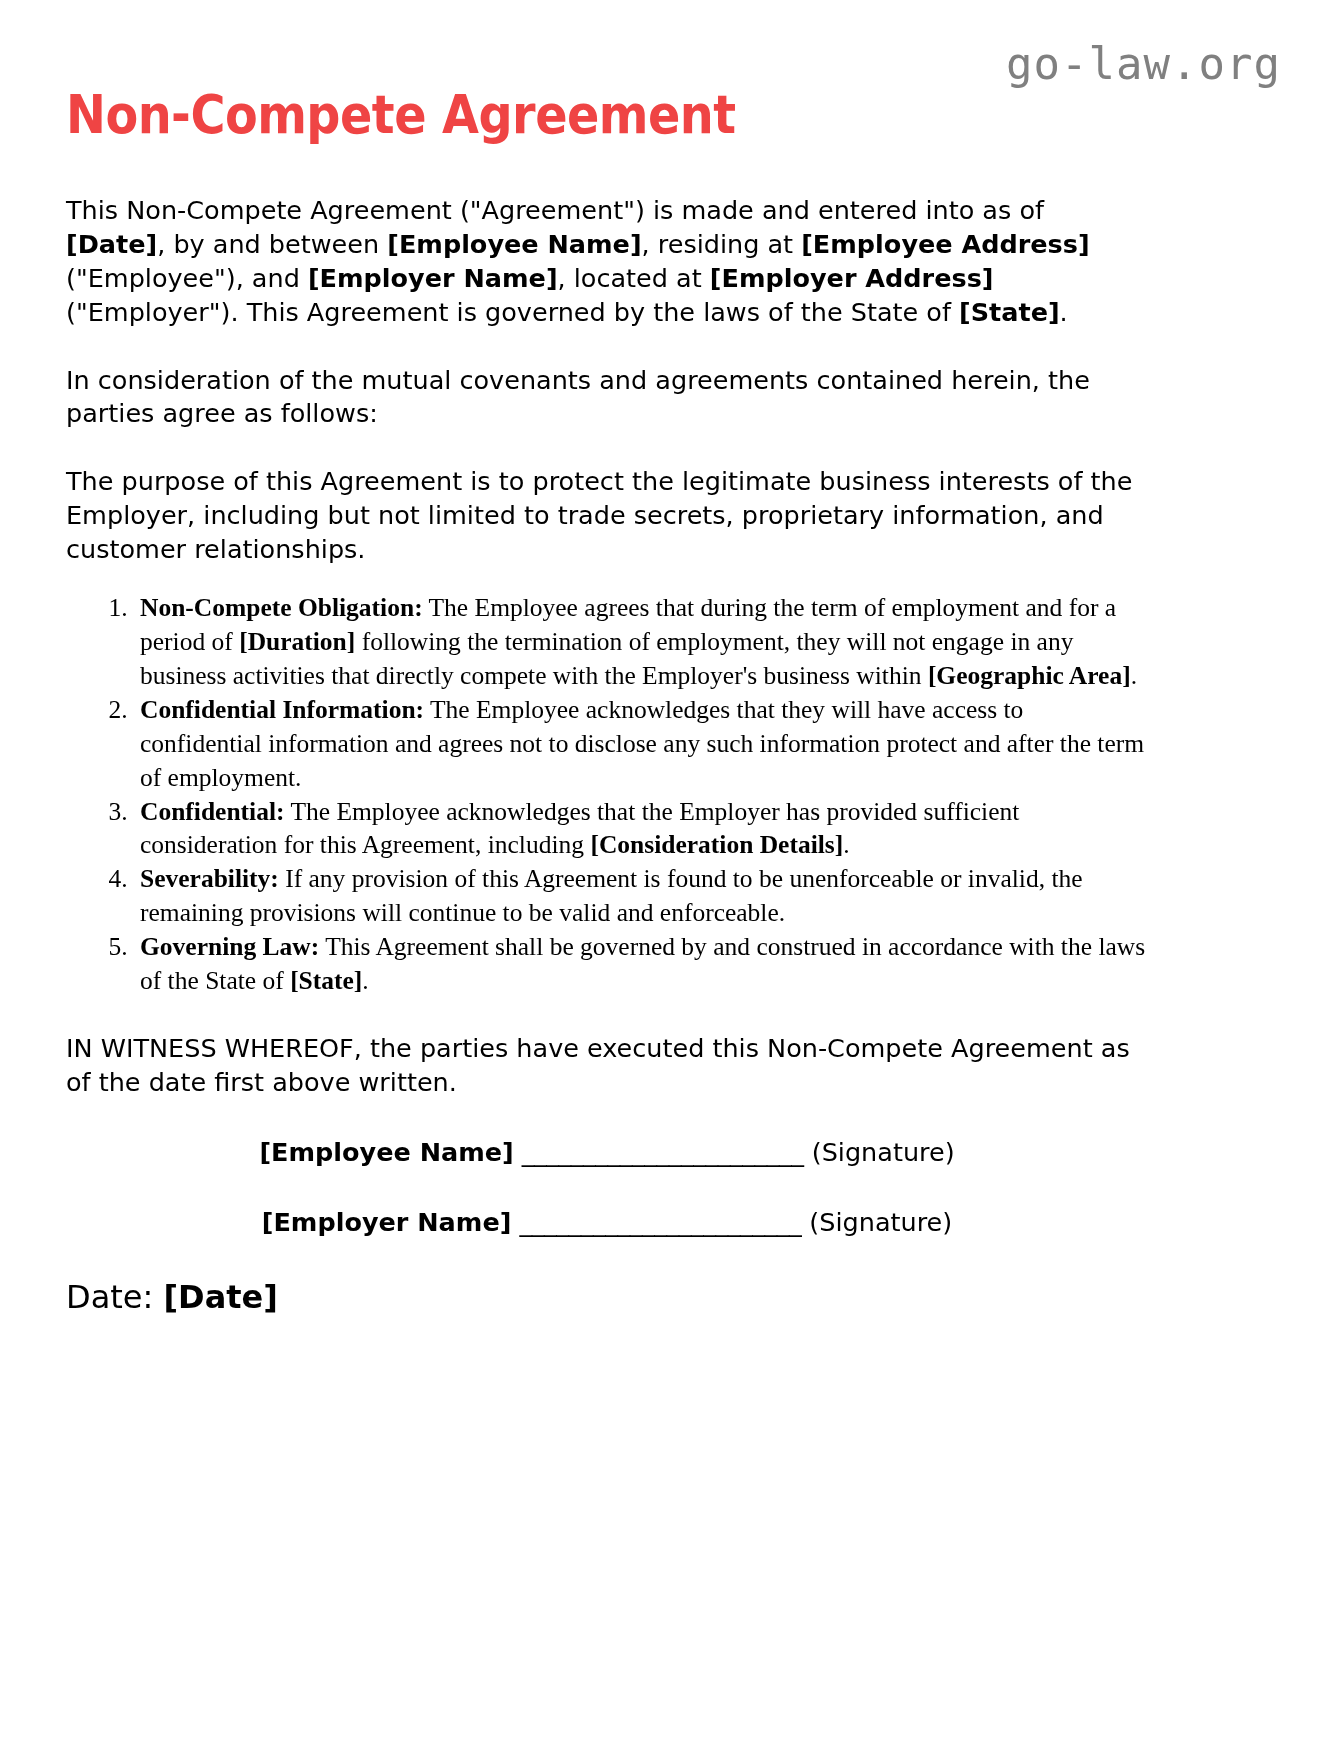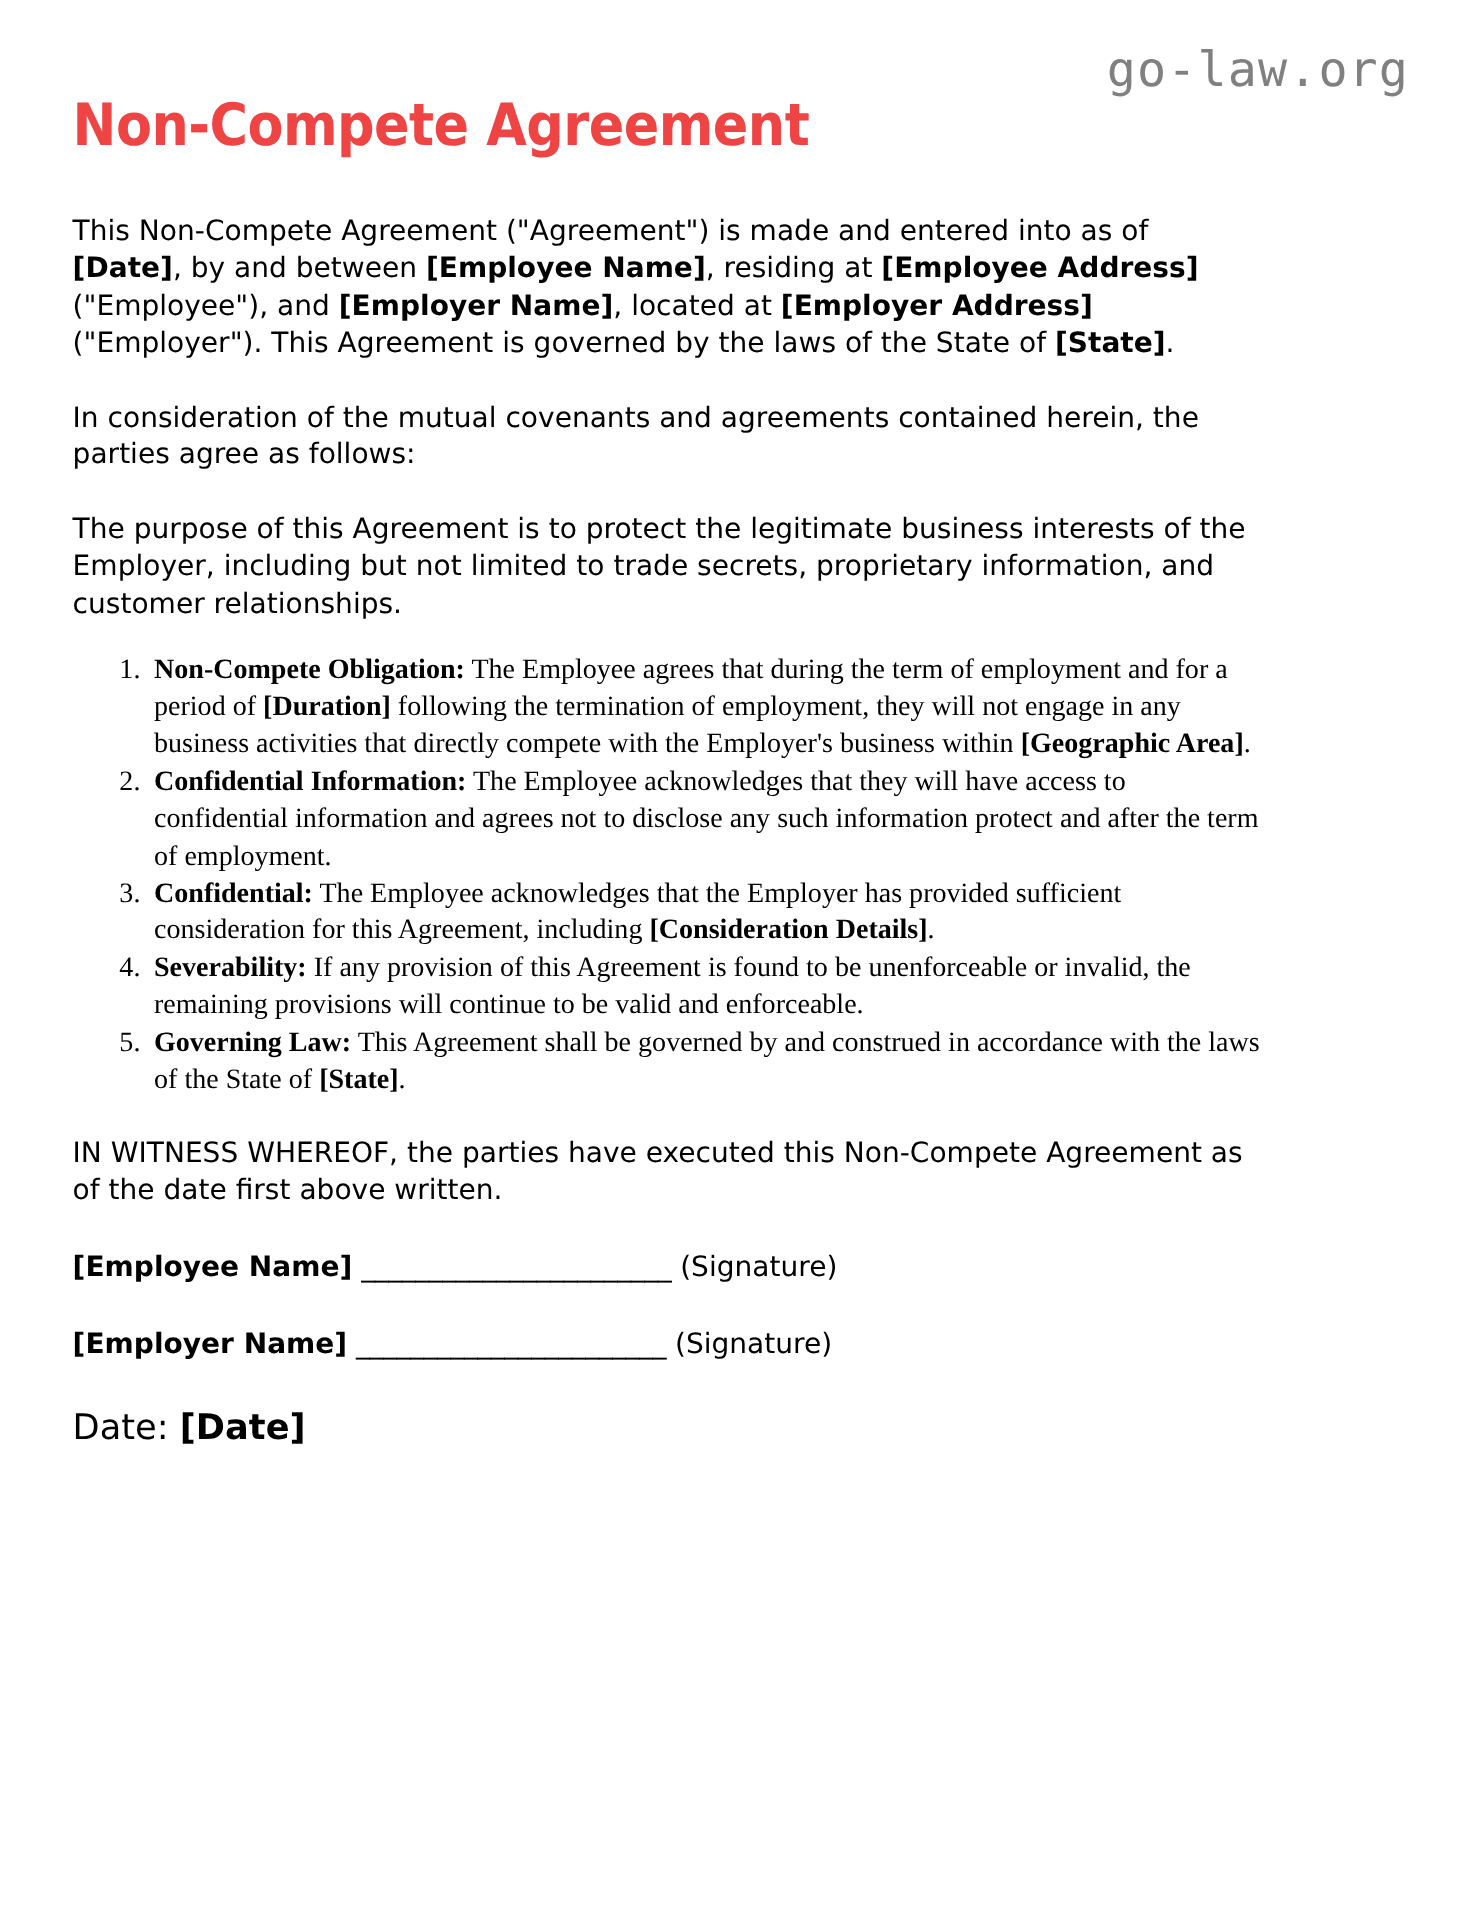--- a/index.html
+++ b/index.html
@@ -68,20 +68,21 @@
   ol.terms li {
     margin: 0;
     padding: 0 0 0 6px;
     font-family: Liberation Serif, serif;
   }
   .sig-row {
     font-size: 25.5px;
     line-height: 1.33;
     padding-top: 36px;
     white-space: nowrap;
+    text-align: center;
   }
   .sig-line {
     font-family: "DejaVu Sans", "Liberation Sans", sans-serif;
     letter-spacing: -0.5px;
   }
   .date-row {
     font-size: 32px;
     line-height: 1.33;
     padding-top: 36px;
   }

